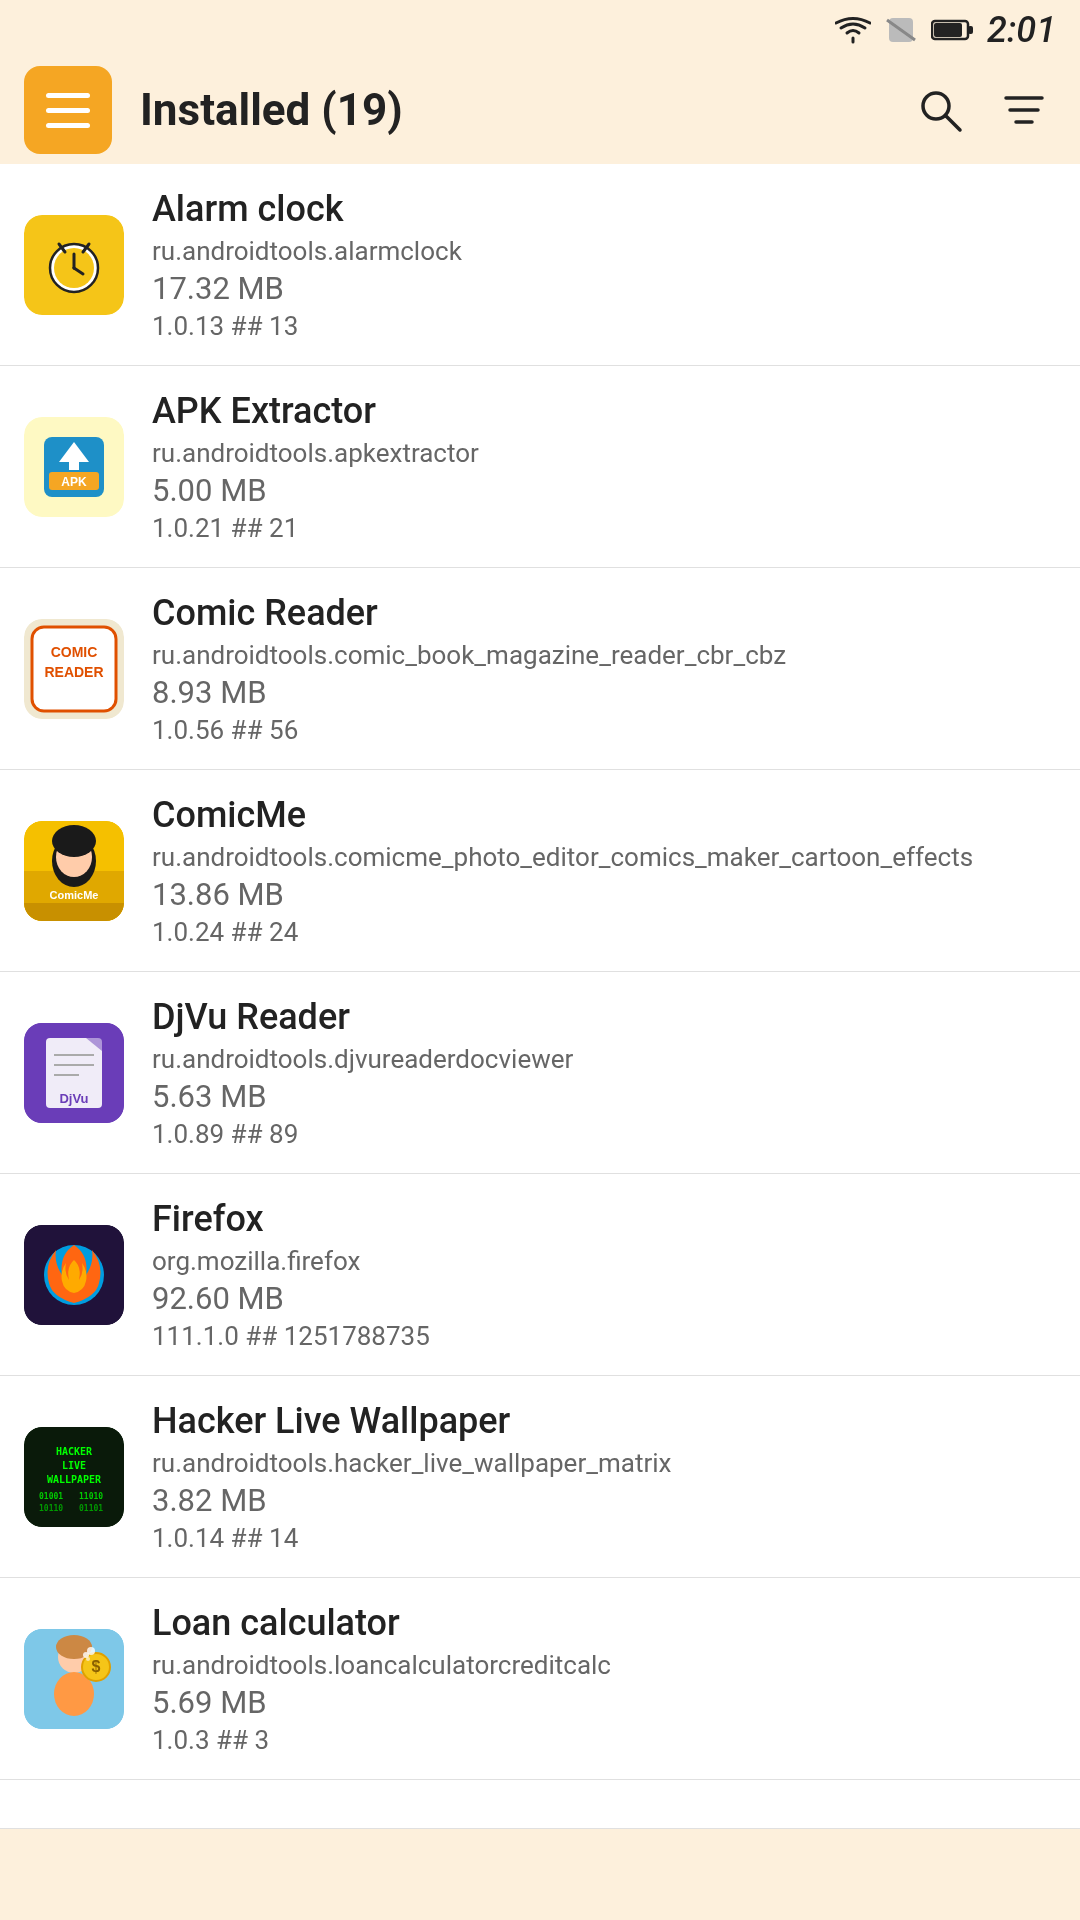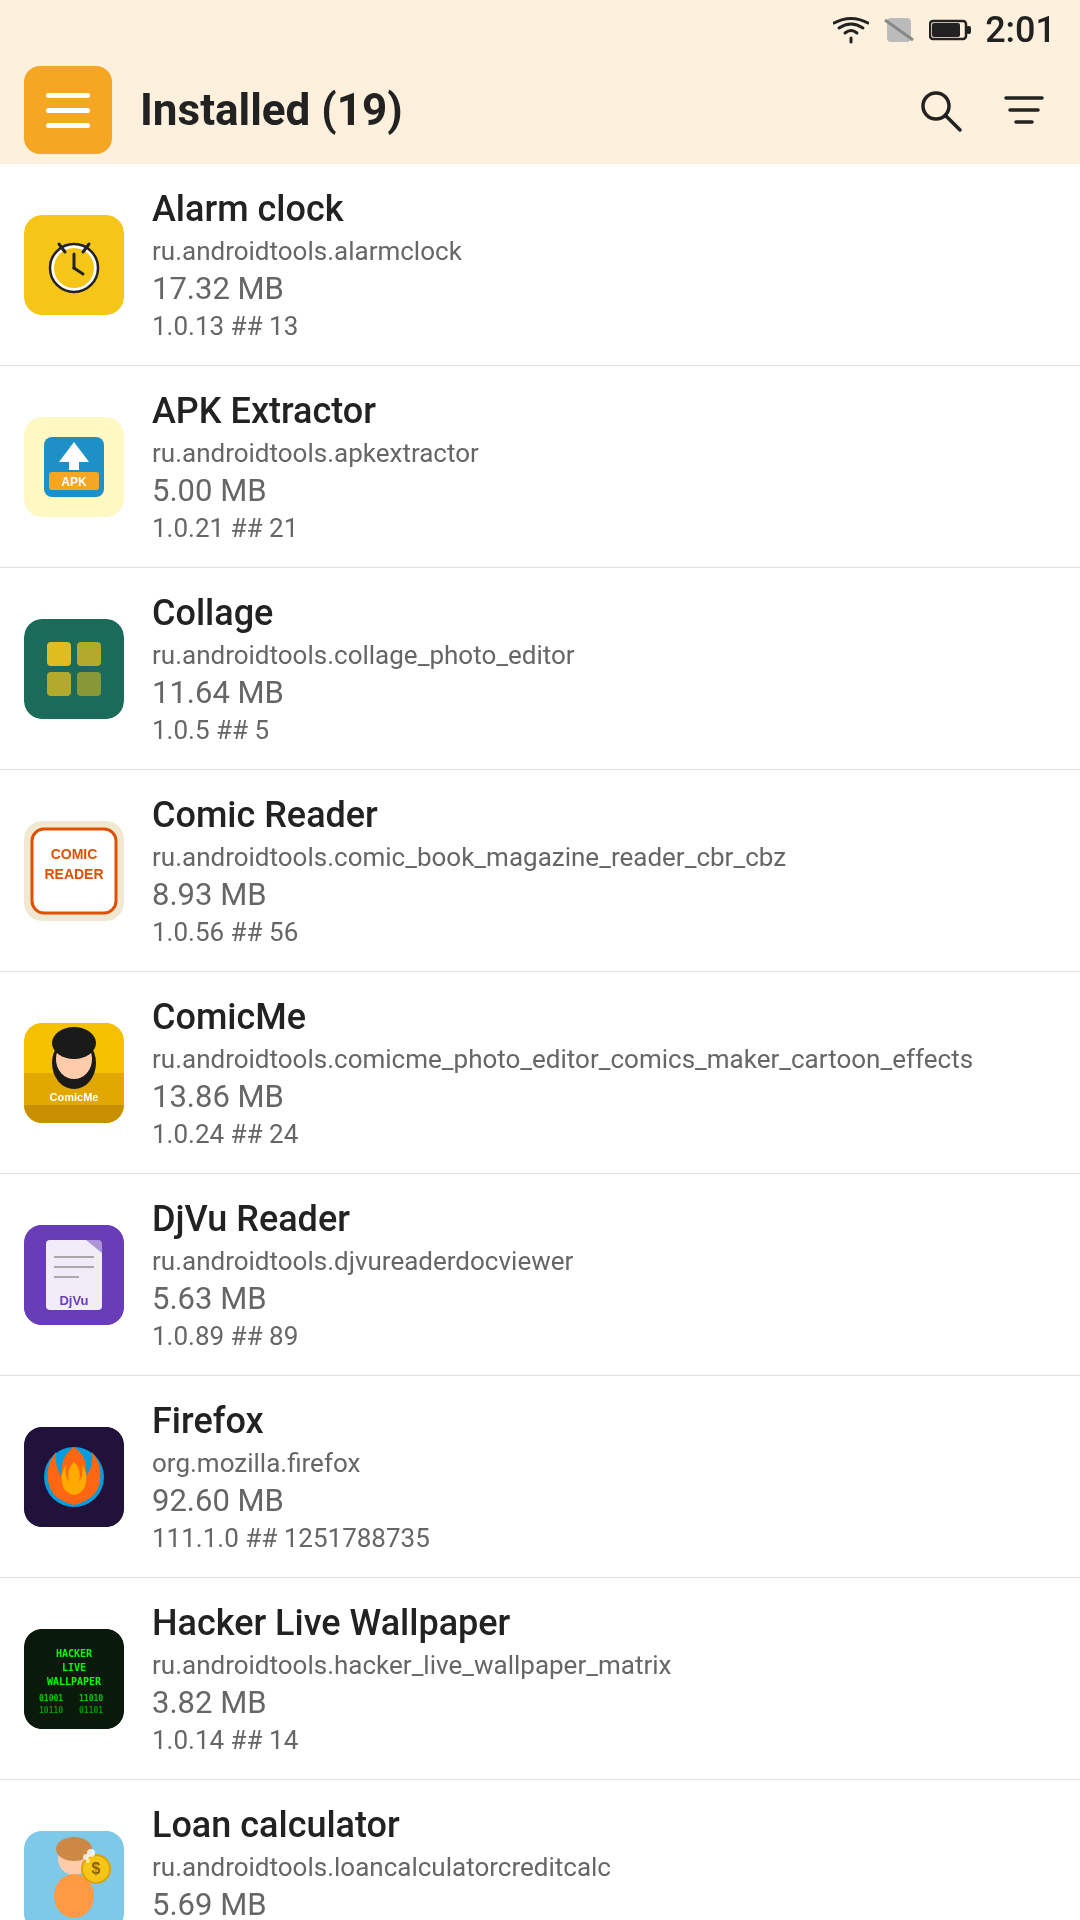--- a/index.html
+++ b/index.html
@@ -15,20 +15,21 @@
 
     
     .status-bar {
       display: flex;
       justify-content: flex-end;
       align-items: center;
       padding: 8px 24px;
       background: #fdf0dc;
       height: 60px;
       gap: 16px;
+      font-style: italic;
     }
 
     .status-bar .status-icons {
       display: flex;
       align-items: center;
       gap: 12px;
     }
 
     .status-bar .time {
       font-size: 36px;
@@ -337,39 +338,20 @@
       </div>
     </div>
     <div class="app-info">
       <div class="app-name">APK Extractor</div>
       <div class="app-package">ru.androidtools.apkextractor</div>
       <div class="app-size">5.00 MB</div>
       <div class="app-version">1.0.21 ## 21</div>
     </div>
   </div>
 
-  <div class="app-item">
-    <div class="app-icon-wrap">
-      <div class="icon-collage">
-        <svg width="70" height="70" viewBox="0 0 70 70">
-          <rect width="70" height="70" rx="12" fill="#1a6b5a"></rect>
-          <rect x="8" y="8" width="24" height="24" rx="4" fill="#f5c518" opacity="0.9"></rect>
-          <rect x="38" y="8" width="24" height="24" rx="4" fill="#f5c518" opacity="0.7"></rect>
-          <rect x="8" y="38" width="24" height="24" rx="4" fill="#f5c518" opacity="0.7"></rect>
-          <rect x="38" y="38" width="24" height="24" rx="4" fill="#f5c518" opacity="0.5"></rect>
-        </svg>
-      </div>
-    </div>
-    <div class="app-info">
-      <div class="app-name">Collage</div>
-      <div class="app-package">ru.androidtools.collage_photo_editor</div>
-      <div class="app-size">11.64 MB</div>
-      <div class="app-version">1.0.5 ## 5</div>
-    </div>
-  </div>
 
   <div class="app-item">
     <div class="app-icon-wrap">
       <div class="icon-comic">
         <svg width="100" height="100" viewBox="0 0 100 100">
           <rect width="100" height="100" rx="18" fill="#f0e8d0"></rect>
           <rect x="8" y="8" width="84" height="84" rx="12" fill="white" stroke="#e05000" stroke-width="3"></rect>
           <text x="50" y="38" text-anchor="middle" font-size="14" font-weight="bold" fill="#e05000" font-family="Arial">COMIC</text>
           <text x="50" y="58" text-anchor="middle" font-size="14" font-weight="bold" fill="#e05000" font-family="Arial">READER</text>
         </svg>

